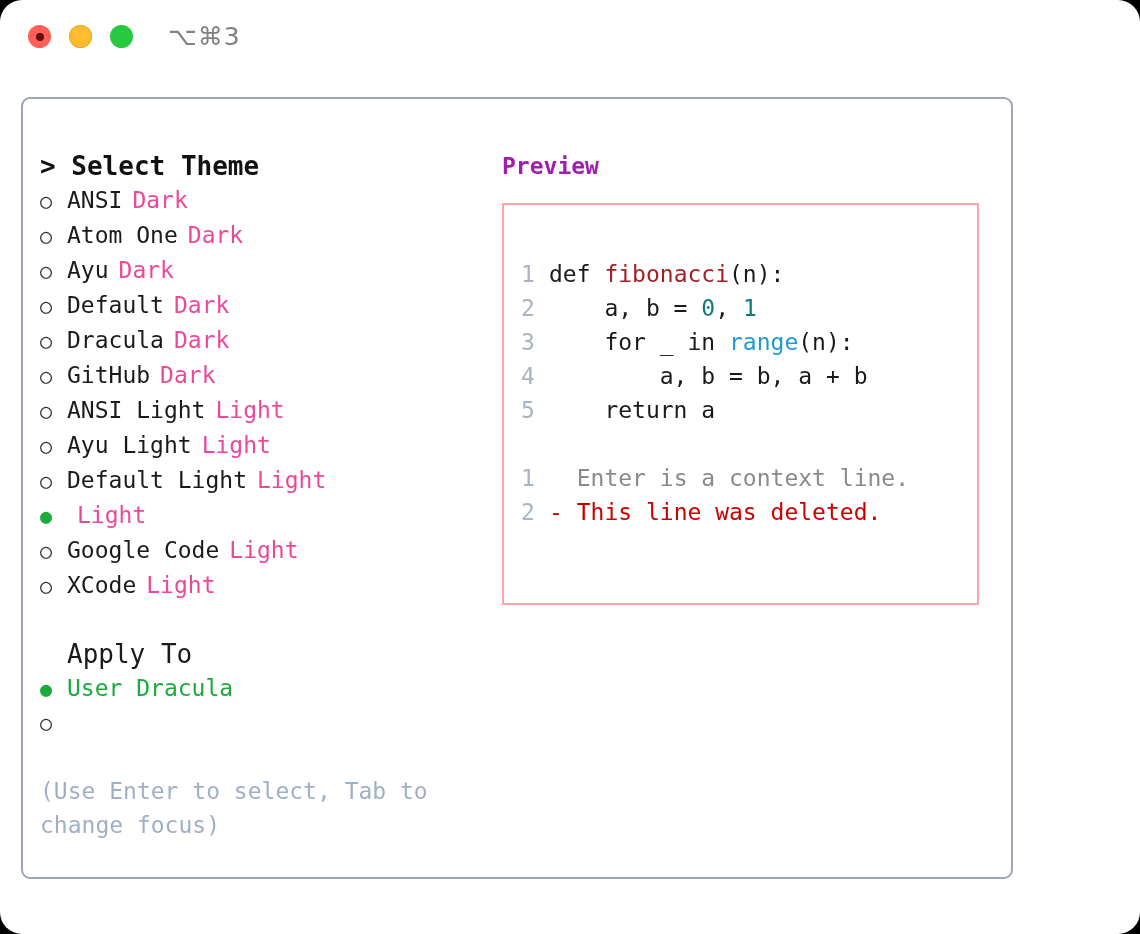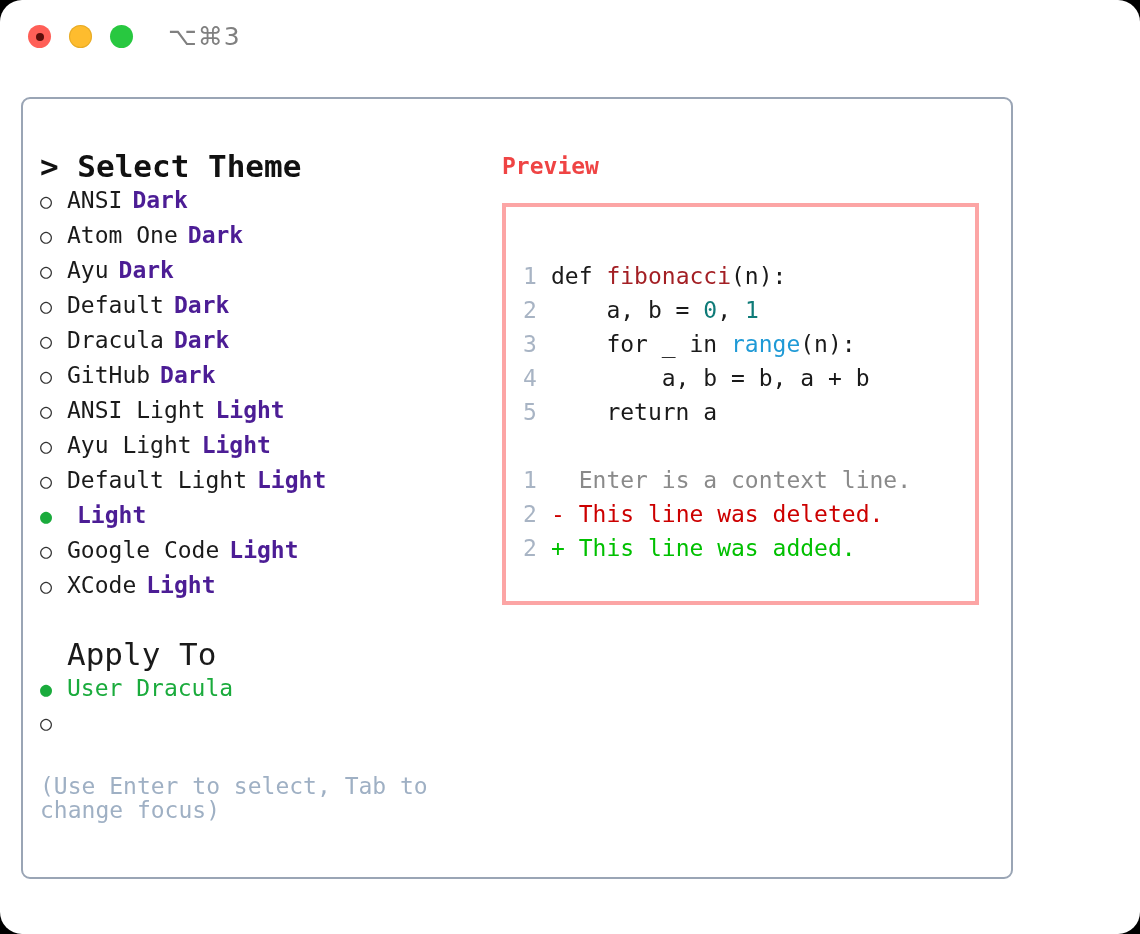--- a/index.html
+++ b/index.html
@@ -97,21 +97,21 @@
   }
   .col-right {
     position: absolute;
     left: 479px;
     top: 50px;
     width: 495px;
   }
 
   
   .section-title {
-    font-size: 31px;
+    font-size: 26px;
     line-height: 34px;
     color: #111111;
     font-weight: bold;
     white-space: pre;
   }
   .section-title.plain {
     font-weight: normal;
     color: #1a1a1a;
     padding-left: 27px;
   }
@@ -126,47 +126,46 @@
   .bullet {
     width: 27px;
     flex: 0 0 27px;
     color: #333333;
     font-size: 20px;
   }
   .opt.selected .bullet { color: #1aab3c; }
   .opt-label { color: #1a1a1a; }
   .opt.selected .opt-label { color: #1aab3c; }
   .opt-cat {
-    color: #4c1d95;
+    color: #ec4899;
     padding-left: 10px;
-    font-weight: bold;
   }
 
   .spacer-sm { height: 34px; }
 
   .hint {
     font-size: 23px;
-    line-height: 24px;
+    line-height: 34px;
     color: #9fb0c4;
     width: 400px;
   }
 
   
   .preview-title {
     font-size: 23px;
     line-height: 34px;
-    color: #ef4444;
+    color: #a21caf;
     font-weight: bold;
   }
   .preview-box {
     margin-top: 20px;
     width: 477px;
     height: 402px;
     box-sizing: border-box;
-    border: 4px solid #fca5a5;
+    border: 2px solid #fca5a5;
     background: #ffffff;
     padding: 52px 0 0 17px;
   }
   .code-line {
     font-size: 23px;
     line-height: 34px;
     white-space: pre;
     color: #1a1a1a;
   }
   .ln {
@@ -238,21 +237,20 @@
               <div class="code-line"><span class="ln">1</span><span class="tok-plain">def </span><span class="tok-fn">fibonacci</span><span class="tok-plain">(n):</span></div>
               <div class="code-line"><span class="ln">2</span><span class="tok-plain">    a, b = </span><span class="tok-num">0</span><span class="tok-plain">, </span><span class="tok-num">1</span></div>
               <div class="code-line"><span class="ln">3</span><span class="tok-plain">    for _ in </span><span class="tok-call">range</span><span class="tok-plain">(n):</span></div>
               <div class="code-line"><span class="ln">4</span><span class="tok-plain">        a, b = b, a + b</span></div>
               <div class="code-line"><span class="ln">5</span><span class="tok-plain">    return a</span></div>
             </div>
           <div class="blank-line"></div>
           <div id="diff-block">
               <div class="code-line"><span class="ln">1</span><span class="diff-ctx"> </span><span class="diff-ctx"> Enter is a context line.</span></div>
               <div class="code-line"><span class="ln">2</span><span class="diff-del">-</span><span class="diff-del"> This line was deleted.</span></div>
-              <div class="code-line"><span class="ln">2</span><span class="diff-add">+</span><span class="diff-add"> This line was added.</span></div>
             </div>
         </div>
       </div>
 
     </div>
   </div>
 
 </div>
 
 </body></html>

